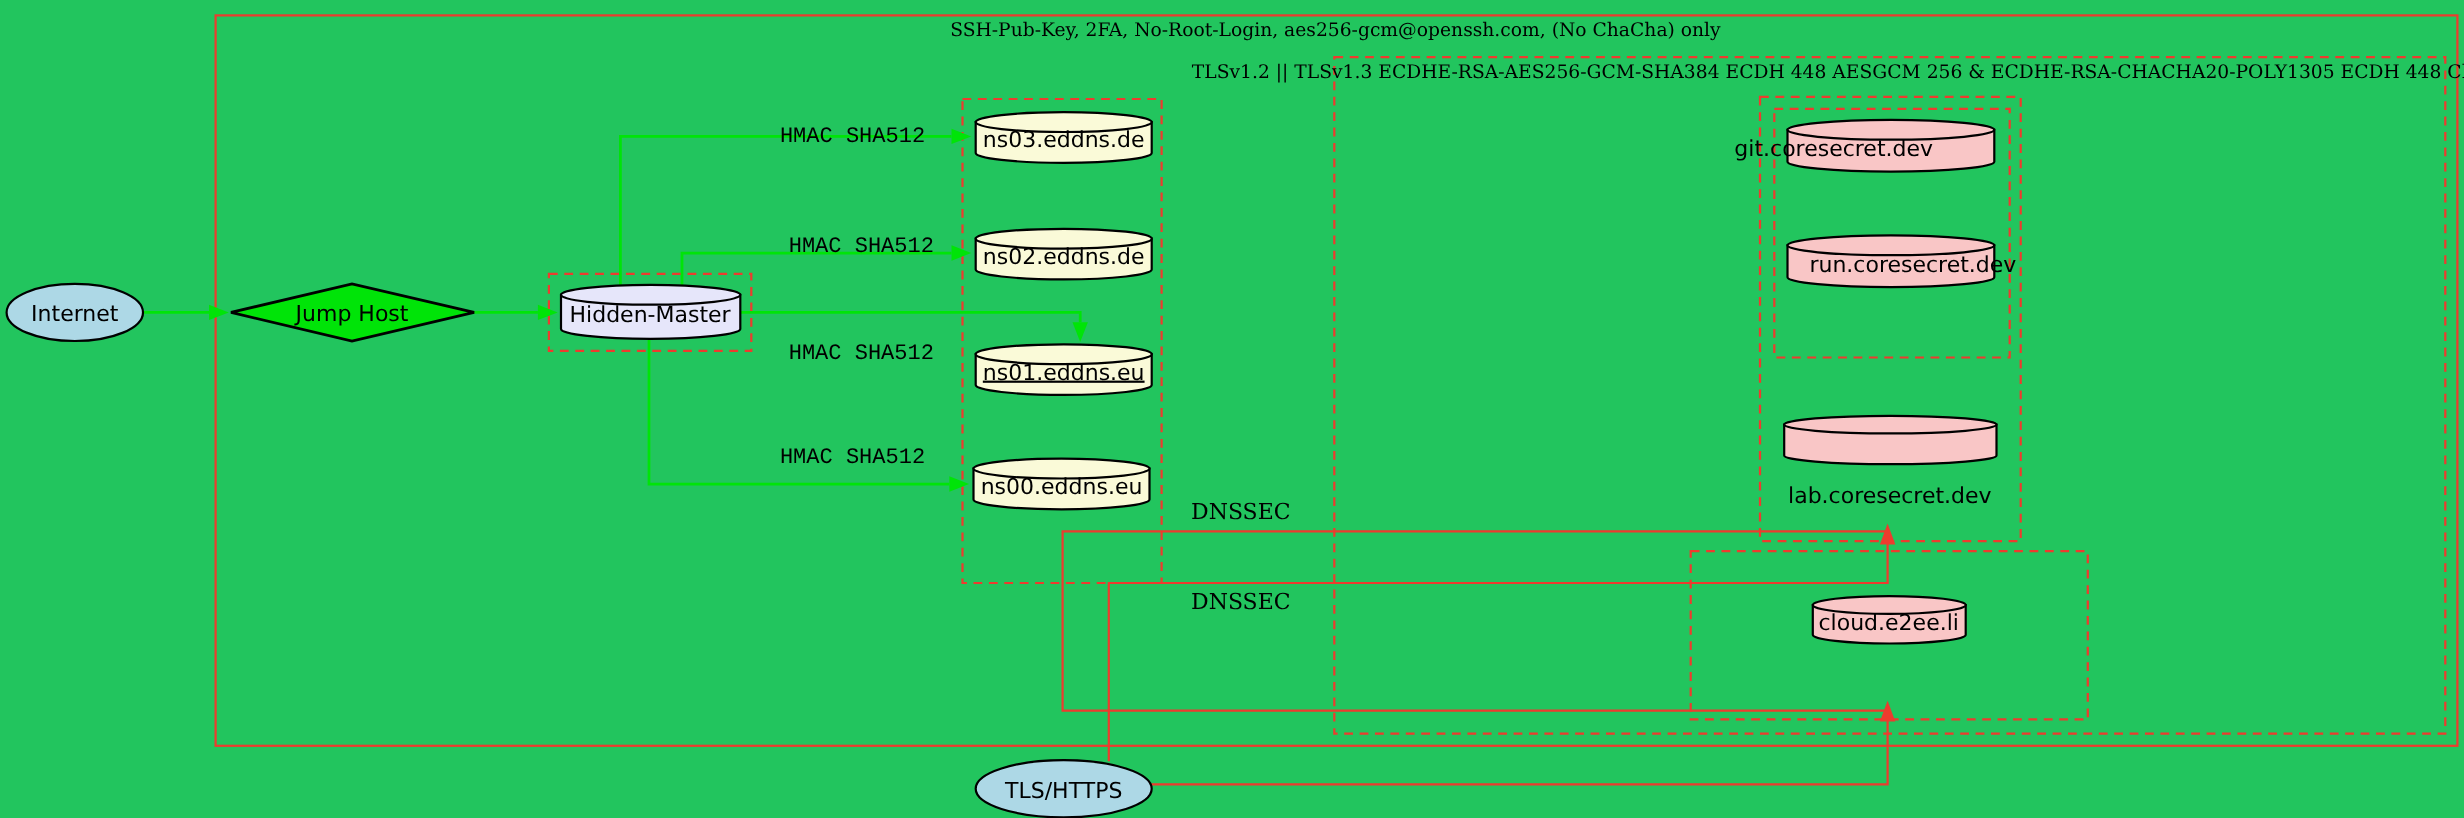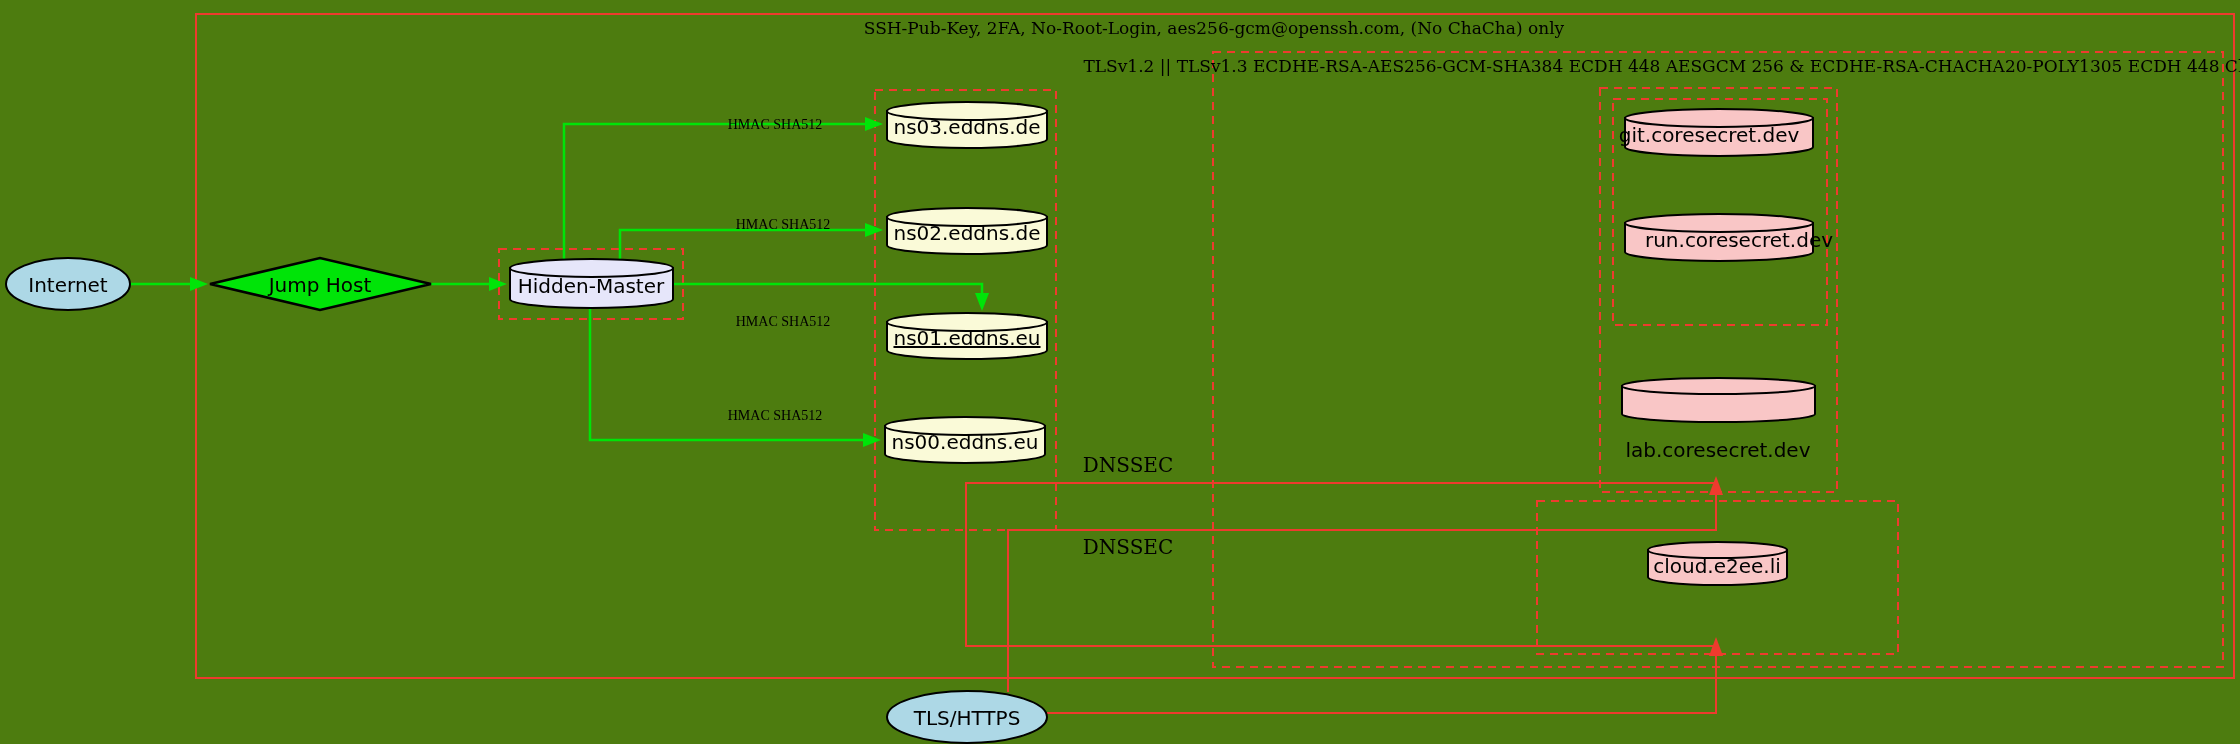--- a/index.html
+++ b/index.html
@@ -1,21 +1,21 @@
 <!DOCTYPE html>
 <html style="--red: #ee3b2e; --green: #00e408; --lightblue: #add8e6; --lavender: #e6e6fa; --lightyellow: #fafad8; --pink: #f9c6c6;"><head>
 <meta charset="utf-8">
 <style>
   html,body{margin:0;padding:0;background:#fff;}
-  #canvas{position:relative;width:2240px;height:744px;background:#4d7c0f;overflow:hidden;
+  #canvas{position:relative;width:2240px;height:744px;background:#22c55e;overflow:hidden;
           font-family:"DejaVu Sans", sans-serif;}
   svg{position:absolute;left:0;top:0;}
   .lbl{position:absolute;transform:translate(-50%,-50%);white-space:nowrap;color:#000;}
   .node-label{font-family:"DejaVu Sans", sans-serif;font-size:20px;}
-  .edge-label{font-family:Liberation Serif, serif;font-size:14px;}
+  .edge-label{font-family:Liberation Mono, monospace;font-size:20px;}
   .dnssec-label{font-family:"DejaVu Serif", serif;font-size:20px;}
   .cluster-label{font-family:"DejaVu Serif", serif;font-size:17px;}
   .ha-label{font-family:"DejaVu Serif", serif;font-size:15px;}
   .box{fill:none;stroke:var(--red,#ee3b2e);stroke-width:2px;}
   .dashed{stroke-dasharray:8 6;}
   .gedge{fill:none;stroke:var(--green,#00e408);stroke-width:2.5px;}
   .garrow{fill:var(--green,#00e408);stroke:none;}
   .redge{fill:none;stroke:var(--red,#ee3b2e);stroke-width:2px;}
   .rarrow{fill:var(--red,#ee3b2e);stroke:none;}
   .cyl-yellow{fill:var(--lightyellow,#fafad8);stroke:#000;stroke-width:2px;}
@@ -95,19 +95,19 @@
   <div class="lbl dnssec-label" style="left:1128px;top:465px;">DNSSEC</div>
   <div class="lbl dnssec-label" style="left:1128px;top:547px;">DNSSEC</div>
 
   <div class="lbl node-label" style="left:68px;top:285px;text-align:center;">Internet</div>
   <div class="lbl node-label" style="left:320px;top:285px;">Jump Host</div>
   <div class="lbl node-label" style="left:591px;top:286px;">Hidden-Master</div>
   <div class="lbl node-label" style="left:967px;top:127px;">ns03.eddns.de</div>
   <div class="lbl node-label" style="left:967px;top:233px;">ns02.eddns.de</div>
   <div class="lbl node-label" style="left:967px;top:338px;text-decoration:underline;">ns01.eddns.eu</div>
   <div class="lbl node-label" style="left:965px;top:442px;">ns00.eddns.eu</div>
-  <div class="lbl node-label" style="left:1709px;top:135px;">git.coresecret.dev</div>
+  <div class="lbl node-label" style="left:1667px;top:135px;">git.coresecret.dev</div>
   <div class="lbl node-label" style="left:1719px;top:240px;margin-left:20px;">run.coresecret.dev</div>
   <div class="lbl node-label" style="left:1718px;top:402px;margin-top:48px;">lab.coresecret.dev</div>
   <div class="lbl node-label" style="left:1717px;top:566px;">cloud.e2ee.li</div>
   <div class="lbl node-label" style="left:967px;top:718px;">TLS/HTTPS</div>
 
 </div>
 
 </body></html>

